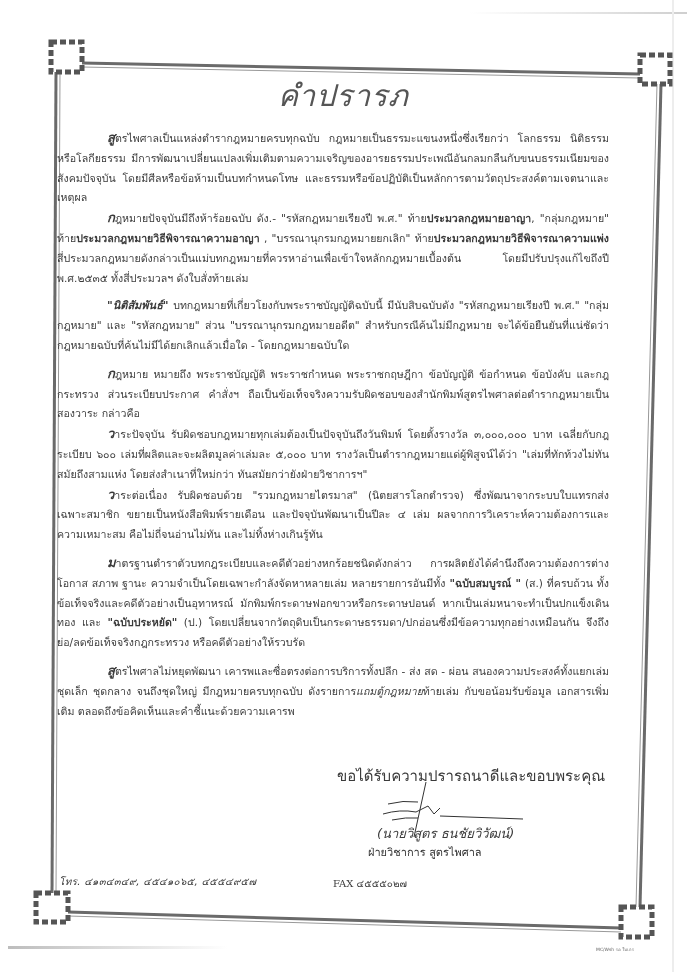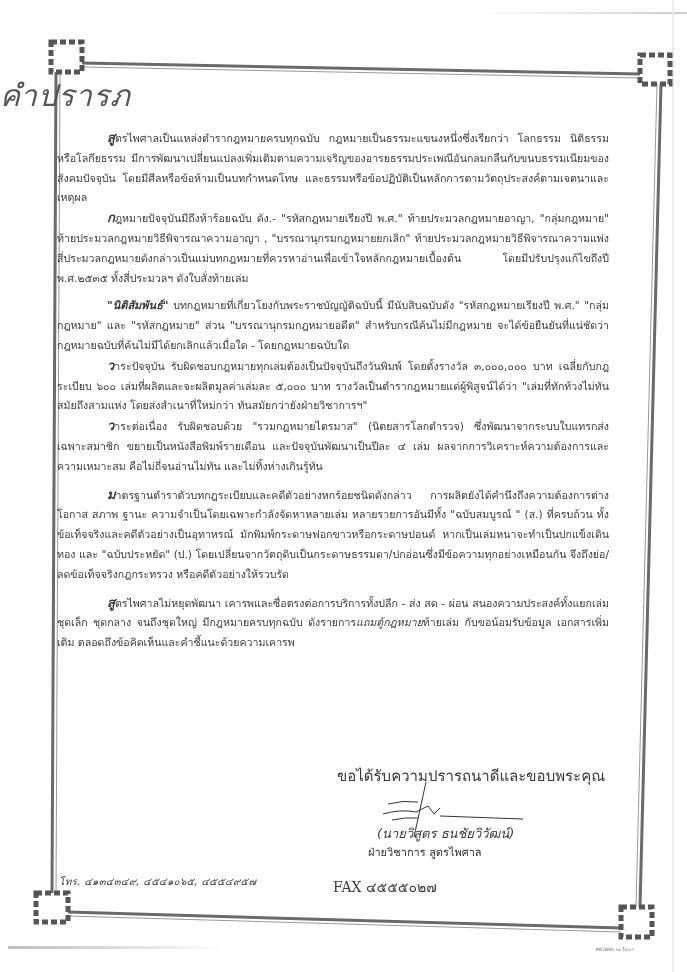--- a/index.html
+++ b/index.html
@@ -16,50 +16,50 @@
   .scan-edge-bottom {
     position: absolute; left: 8px; top: 946px; width: 220px; height: 3px;
     background: linear-gradient(to right, #bdbdbd, rgba(220,220,220,0));
   }
   .scan-edge-right {
     position: absolute; left: 672px; top: 0; width: 2px; height: 972px;
     background: #ededed;
   }
   svg.frame { position: absolute; left: 0; top: 0; }
   .title {
-    position: absolute; left: 0; width: 687px; top: 72px; text-align: left;
+    position: absolute; left: 0; width: 687px; top: 72px; text-align: center;
     font-family: "DejaVu Serif", serif; font-style: italic;
     font-size: 30px; color: #555; letter-spacing: 1px;
   }
   .body-text {
     position: absolute; left: 57px; top: 128px; width: 552px;
     font-size: 10.6px; line-height: 19.8px; text-align: justify;
     color: #3b3b3b;
   }
   .para { margin: 0; text-indent: 50px; }
   .para .lead { font-style: italic; font-weight: bold; font-size: 13px; }
-  .para b { font-weight: normal; }
+  .para b { font-weight: bold; }
   .para i { font-style: italic; font-weight: normal; }
   .closing {
     position: absolute; left: 337px; top: 764px; font-size: 15px; color: #3b3b3b;
   }
   .signature-svg { position: absolute; left: 378px; top: 782px; }
   .signer-name {
     position: absolute; left: 377px; top: 823px; font-size: 13px;
     font-style: italic; color: #3b3b3b;
   }
   .signer-dept {
     position: absolute; left: 368px; top: 843px; font-size: 11px; color: #333; font-weight: normal;
   }
   .phone {
     position: absolute; left: 59px; top: 874px; font-size: 10px; color: #3b3b3b;
     font-style: italic; letter-spacing: 0.3px;
   }
   .fax {
-    position: absolute; left: 333px; top: 876px; font-size: 14px; color: #3b3b3b;
+    position: absolute; left: 333px; top: 876px; font-size: 10px; color: #3b3b3b;
     font-family: "DejaVu Serif", serif;
   }
   .footnote {
     position: absolute; left: 596px; top: 946px; font-size: 4.5px; color: #666;
   }
 </style>
 </head>
 <body>
 
 <div class="scan-edge-top"></div>
@@ -104,20 +104,21 @@
 
 <div class="title">คำปรารภ</div>
 
 <div class="body-text">
   <p class="para"><span class="lead">สู</span><span>ตรไพศาลเป็นแหล่งตำรากฎหมายครบทุกฉบับ   กฎหมายเป็นธรรมะแขนงหนึ่งซึ่งเรียกว่า โลกธรรม นิติธรรม หรือโลกียธรรม  มีการพัฒนาเปลี่ยนแปลงเพิ่มเติมตามความเจริญของอารยธรรมประเพณีอันกลมกลืนกับขนบธรรมเนียมของสังคมปัจจุบัน โดยมีศีลหรือข้อห้ามเป็นบทกำหนดโทษ และธรรมหรือข้อปฏิบัติเป็นหลักการตามวัตถุประสงค์ตามเจตนาและเหตุผล</span></p>
 
   <p class="para"><span class="lead">ก</span><span>ฎหมายปัจจุบันมีถึงห้าร้อยฉบับ ดัง.- "รหัสกฎหมายเรียงปี พ.ศ."  ท้าย</span><b>ประมวลกฎหมายอาญา</b><span>, "กลุ่มกฎหมาย" ท้าย</span><b>ประมวลกฎหมายวิธีพิจารณาความอาญา</b><span> , "บรรณานุกรมกฎหมายยกเลิก"  ท้าย</span><b>ประมวลกฎหมายวิธีพิจารณาความแพ่ง</b><span> สี่ประมวลกฎหมายดังกล่าวเป็นแม่บทกฎหมายที่ควรหาอ่านเพื่อเข้าใจหลักกฎหมายเบื้องต้น โดยมีปรับปรุงแก้ไขถึงปี พ.ศ.๒๕๓๕ ทั้งสี่ประมวลฯ ดังใบสั่งท้ายเล่ม</span></p>
 
   <p class="para" style="margin-top:8px"><span class="lead" style="font-size:11px">"นิติสัมพันธ์"</span><span> บทกฎหมายที่เกี่ยวโยงกับพระราชบัญญัติฉบับนี้ มีนับสิบฉบับดัง "รหัสกฎหมายเรียงปี พ.ศ."  "กลุ่มกฎหมาย" และ "รหัสกฎหมาย"   ส่วน "บรรณานุกรมกฎหมายอดีต"   สำหรับกรณีค้นไม่มีกฎหมาย จะได้ข้อยืนยันที่แน่ชัดว่ากฎหมายฉบับที่ค้นไม่มีได้ยกเลิกแล้วเมื่อใด - โดยกฎหมายฉบับใด</span></p>
 
+  <p class="para" style="margin-top:8px"><span class="lead">ก</span><span>ฎหมาย หมายถึง พระราชบัญญัติ  พระราชกำหนด  พระราชกฤษฎีกา  ข้อบัญญัติ ข้อกำหนด ข้อบังคับ และกฎกระทรวง  ส่วนระเบียบประกาศ คำสั่งฯ ถือเป็นข้อเท็จจริงความรับผิดชอบของสำนักพิมพ์สูตรไพศาลต่อตำรากฎหมายเป็นสองวาระ  กล่าวคือ</span></p>
 
   <p class="para" style="margin-top:0"><span class="lead">ว</span><span>าระปัจจุบัน  รับผิดชอบกฎหมายทุกเล่มต้องเป็นปัจจุบันถึงวันพิมพ์ โดยตั้งรางวัล ๓,๐๐๐,๐๐๐ บาท  เฉลี่ยกับกฎระเบียบ ๖๐๐ เล่มที่ผลิตและจะผลิตมูลค่าเล่มละ ๕,๐๐๐ บาท รางวัลเป็นตำรากฎหมายแด่ผู้พิสูจน์ได้ว่า  "เล่มที่ทักท้วงไม่ทันสมัยถึงสามแห่ง โดยส่งสำเนาที่ใหม่กว่า ทันสมัยกว่ายังฝ่ายวิชาการฯ"</span></p>
 
   <p class="para" style="margin-top:0"><span class="lead">ว</span><span>าระต่อเนื่อง  รับผิดชอบด้วย "รวมกฎหมายไตรมาส" (นิตยสารโลกตำรวจ) ซึ่งพัฒนาจากระบบใบแทรกส่งเฉพาะสมาชิก  ขยายเป็นหนังสือพิมพ์รายเดือน  และปัจจุบันพัฒนาเป็นปีละ ๔ เล่ม  ผลจากการวิเคราะห์ความต้องการและความเหมาะสม  คือไม่ถี่จนอ่านไม่ทัน และไม่ทิ้งห่างเกินรู้ทัน</span></p>
 
   <p class="para" style="margin-top:8px"><span class="lead">ม</span><span>าตรฐานตำราตัวบทกฎระเบียบและคดีตัวอย่างหกร้อยชนิดดังกล่าว การผลิตยังได้คำนึงถึงความต้องการต่างโอกาส สภาพ ฐานะ ความจำเป็นโดยเฉพาะกำลังจัดหาหลายเล่ม หลายรายการอันมีทั้ง </span><b>"ฉบับสมบูรณ์ "</b><span> (ส.) ที่ครบถ้วน   ทั้งข้อเท็จจริงและคดีตัวอย่างเป็นอุทาหรณ์ มักพิมพ์กระดาษฟอกขาวหรือกระดาษปอนด์ หากเป็นเล่มหนาจะทำเป็นปกแข็งเดินทอง  และ </span><b>"ฉบับประหยัด"</b><span> (ป.)  โดยเปลี่ยนจากวัตถุดิบเป็นกระดาษธรรมดา/ปกอ่อนซึ่งมีข้อความทุกอย่างเหมือนกัน จึงถึงย่อ/ลดข้อเท็จจริงกฎกระทรวง หรือคดีตัวอย่างให้รวบรัด</span></p>
 
   <p class="para" style="margin-top:8px"><span class="lead">สู</span><span>ตรไพศาลไม่หยุดพัฒนา  เคารพและซื่อตรงต่อการบริการทั้งปลีก - ส่ง สด - ผ่อน สนองความประสงค์ทั้งแยกเล่ม ชุดเล็ก ชุดกลาง จนถึงชุดใหญ่  มีกฎหมายครบทุกฉบับ ดังรายการ</span><i>แถมตู้กฎหมาย</i><span>ท้ายเล่ม กับขอน้อมรับข้อมูล เอกสารเพิ่มเติม ตลอดถึงข้อคิดเห็นและคำชี้แนะด้วยความเคารพ</span></p>
 </div>
 

